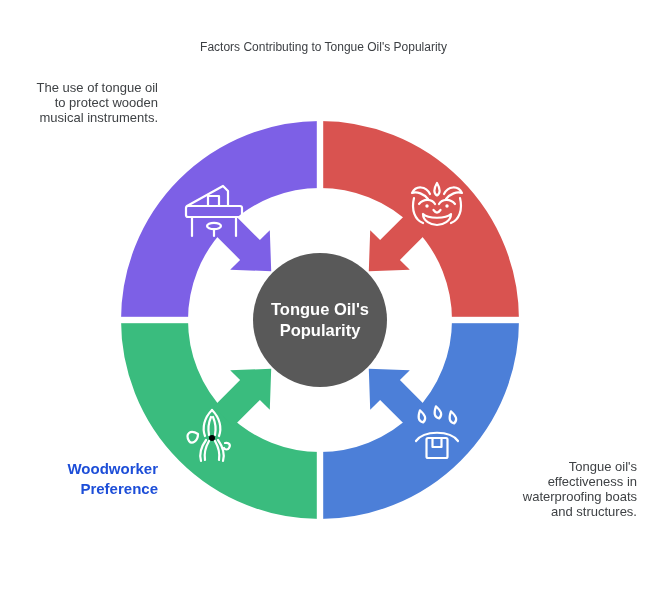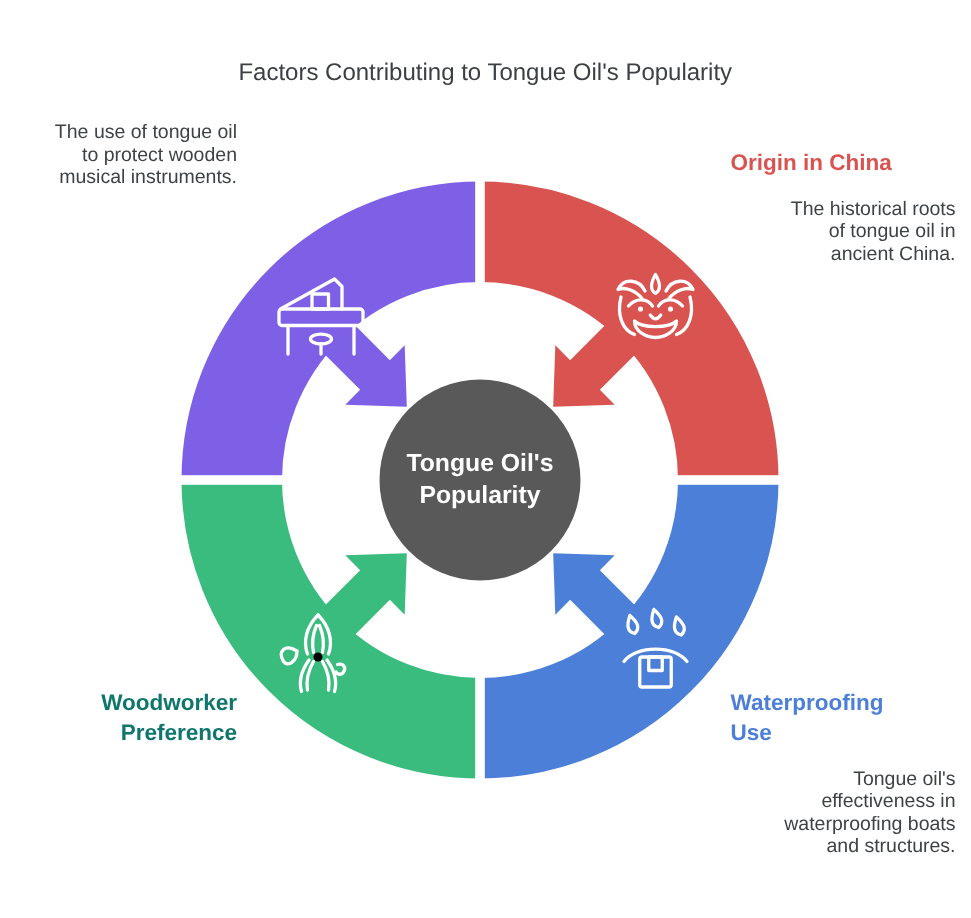--- a/index.html
+++ b/index.html
@@ -11,21 +11,21 @@
     background: #ffffff;
     overflow: hidden;
     font-family: "Liberation Sans", "DejaVu Sans", sans-serif;
   }
   .title {
     position: absolute;
     top: 40px;
     left: 0;
     width: 647px;
     text-align: center;
-    font-size: 16px;
+    font-size: 12px;
     font-weight: 400;
     color: #3c3f43;
   }
   svg.diagram { position: absolute; left: 0; top: 0; }
   .arc { fill: none; stroke-width: 67; }
   .sep { fill: #ffffff; }
   .icon path, .icon rect, .icon ellipse, .icon line {
     fill: none;
     stroke: #ffffff;
     stroke-width: 2.2;
@@ -157,34 +157,26 @@
 
   <div class="center-label" style="color: rgb(255, 255, 255);">Tongue Oil's
 Popularity</div>
 
   <section class="block tl">
     <p>The use of tongue oil
 to protect wooden
 musical instruments.</p>
   </section>
 
-  <section class="block tr">
-    <h2 style="color: rgb(217, 83, 80);">Origin in China</h2>
-    <p>The historical roots
-of tongue oil in
-ancient China.</p>
-  </section>
 
   <section class="block bl">
-    <h2 style="color: #0f766e;">Woodworker
+    <h2 style="color: #1d4ed8;">Woodworker
 Preference</h2>
   </section>
 
   <section class="block br">
-    <h2 style="color: rgb(76, 127, 216);">Waterproofing
-Use</h2>
     <p>Tongue oil's
 effectiveness in
 waterproofing boats
 and structures.</p>
   </section>
 
 </div>
 
 </body></html>

